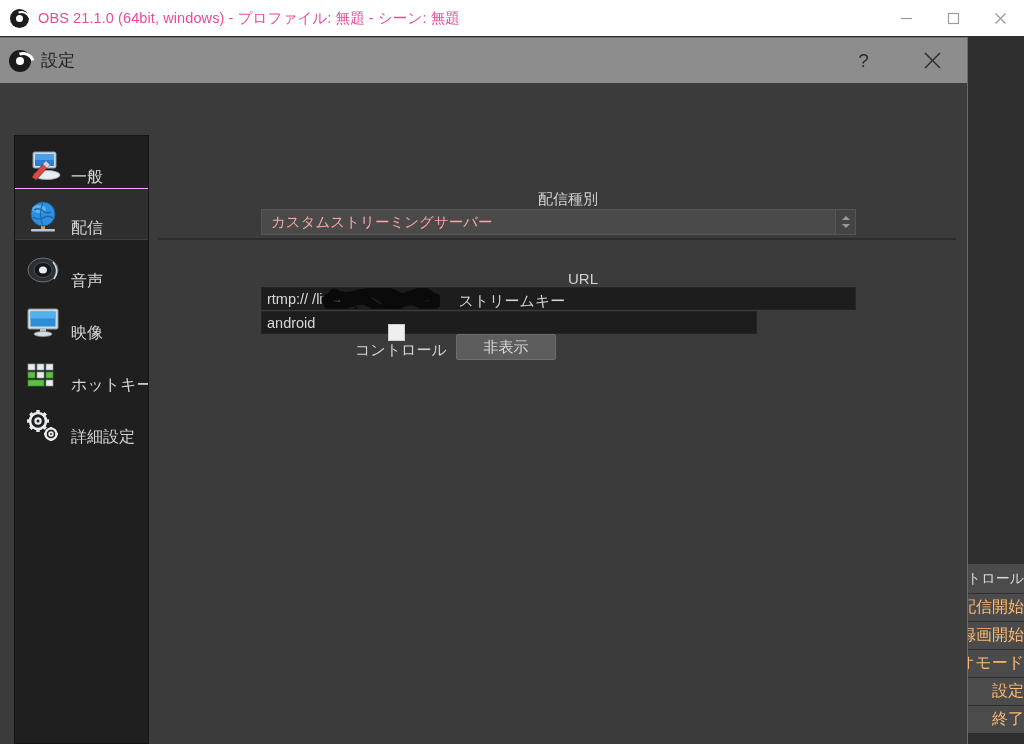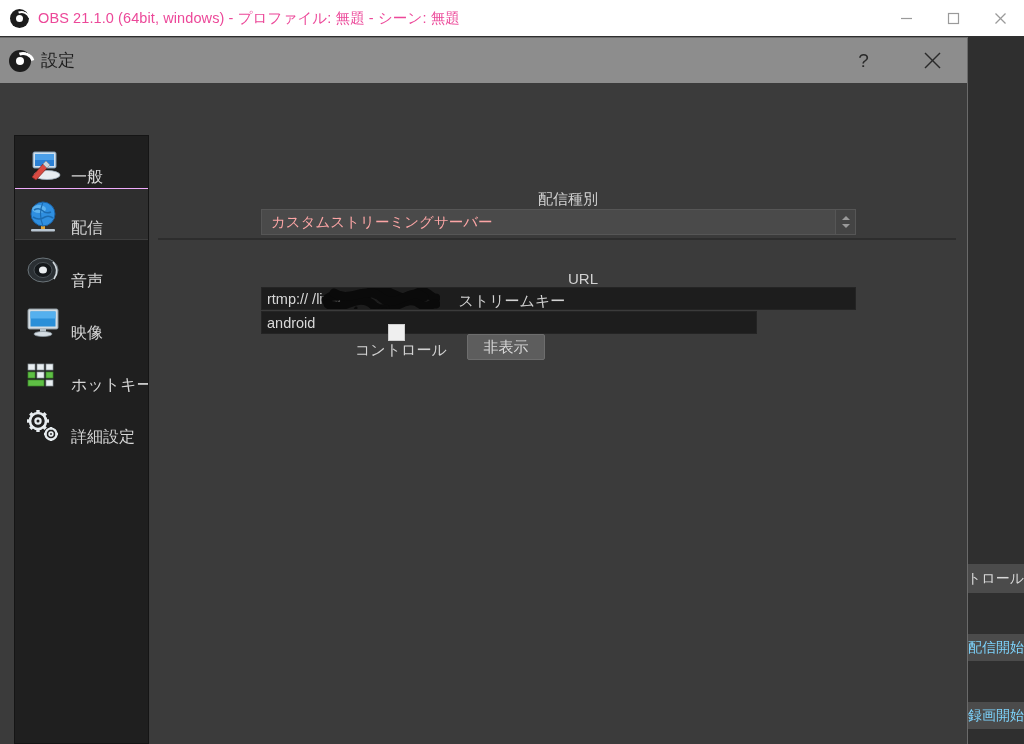--- a/index.html
+++ b/index.html
@@ -108,29 +108,28 @@
     align-items: center;
     padding-left: 4px;
     overflow: hidden;
     white-space: nowrap;
     direction: rtl;
   }
   .obs-dock-btn {
     height: 28px;
     background: #4b4b4b;
     border-bottom: 1px solid #2f2f2f;
-    color: #7dd3fc;
-    font-size: 14px;
+    color: #fdba74;
+    font-size: 16px;
     display: flex;
     align-items: center;
     padding-left: 4px;
     overflow: hidden;
     white-space: nowrap;
     direction: rtl;
-    margin-top: 40px;
   }
   .obs-dock-tail {
     height: 36px;
     background: #2f2f2f;
   }
 
   
   .dialog {
     position: absolute;
     left: 0; top: 38px;
@@ -353,21 +352,21 @@
     pointer-events: none;
   }
 
   
   .row-key { left: 101px; top: 164px; }
   .row-key .field-label { width: 90px; }
   .input-key { width: 496px; }
 
   .hide-button {
     margin-left: 5px;
-    width: 78px;
+    width: 100px;
     height: 26px;
     background: #5d5d5d;
     border: 1px solid #6d6d6d;
     border-radius: 2px;
     color: #d9d9d9;
     font-size: 15px;
     display: flex;
     align-items: center;
     justify-content: center;
     white-space: nowrap;

